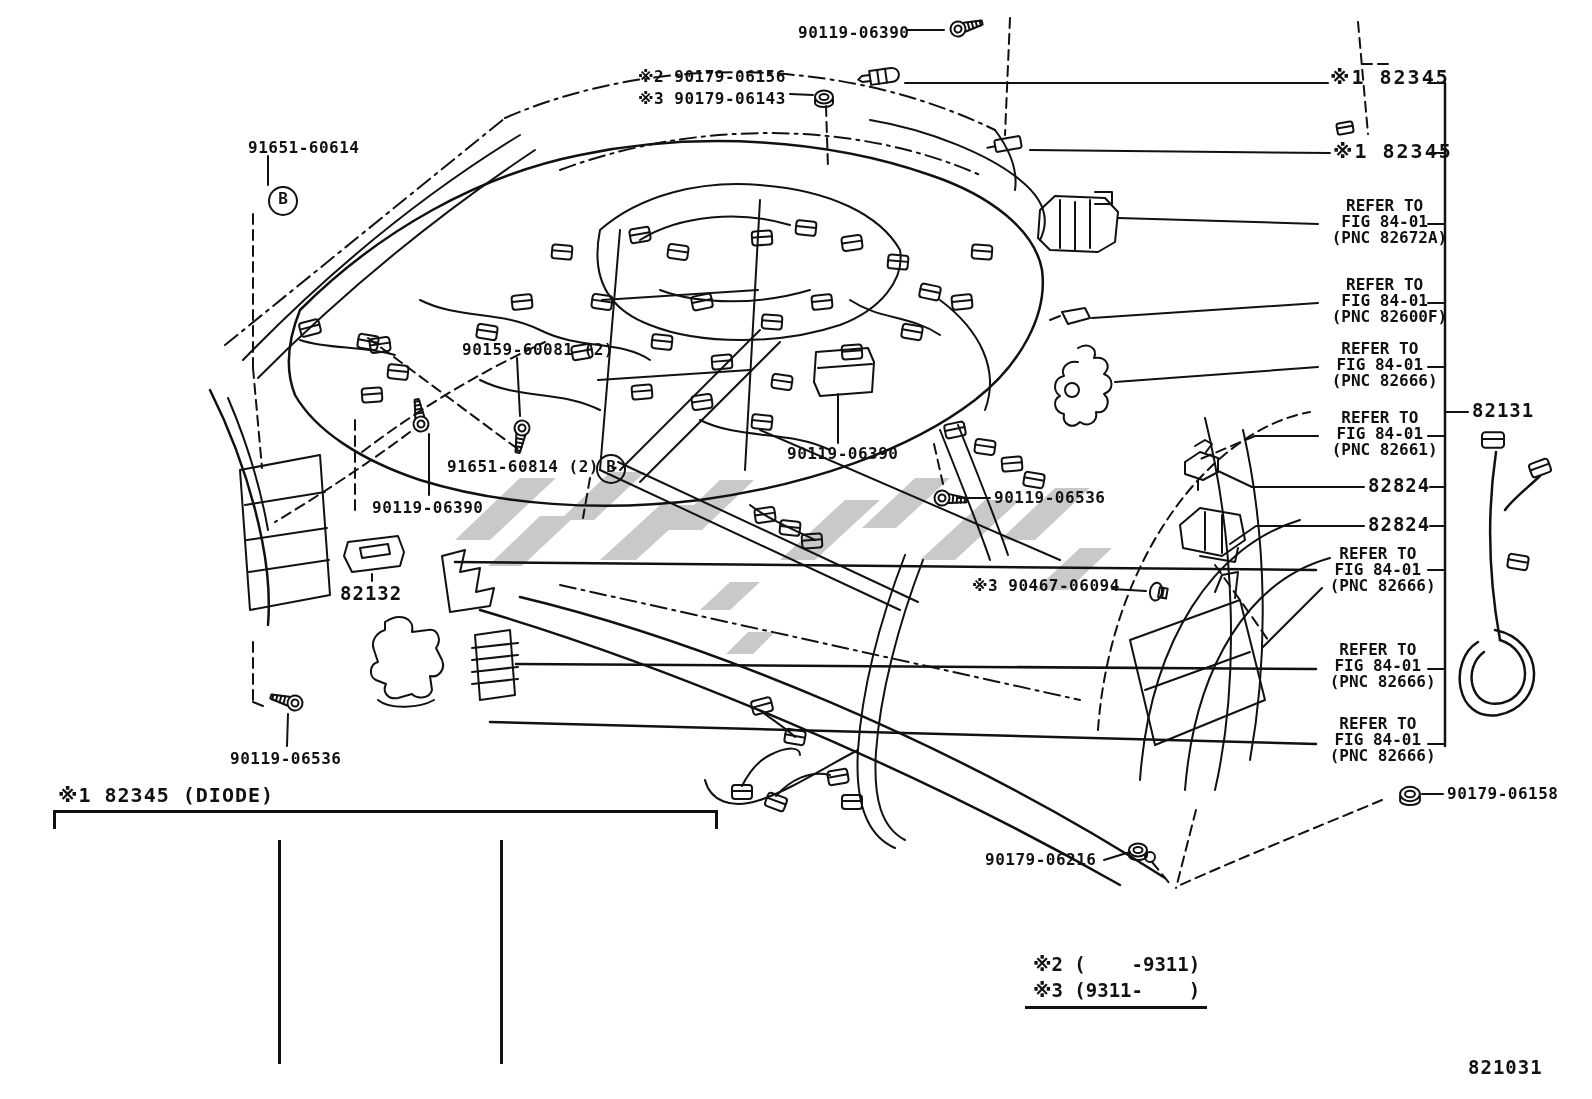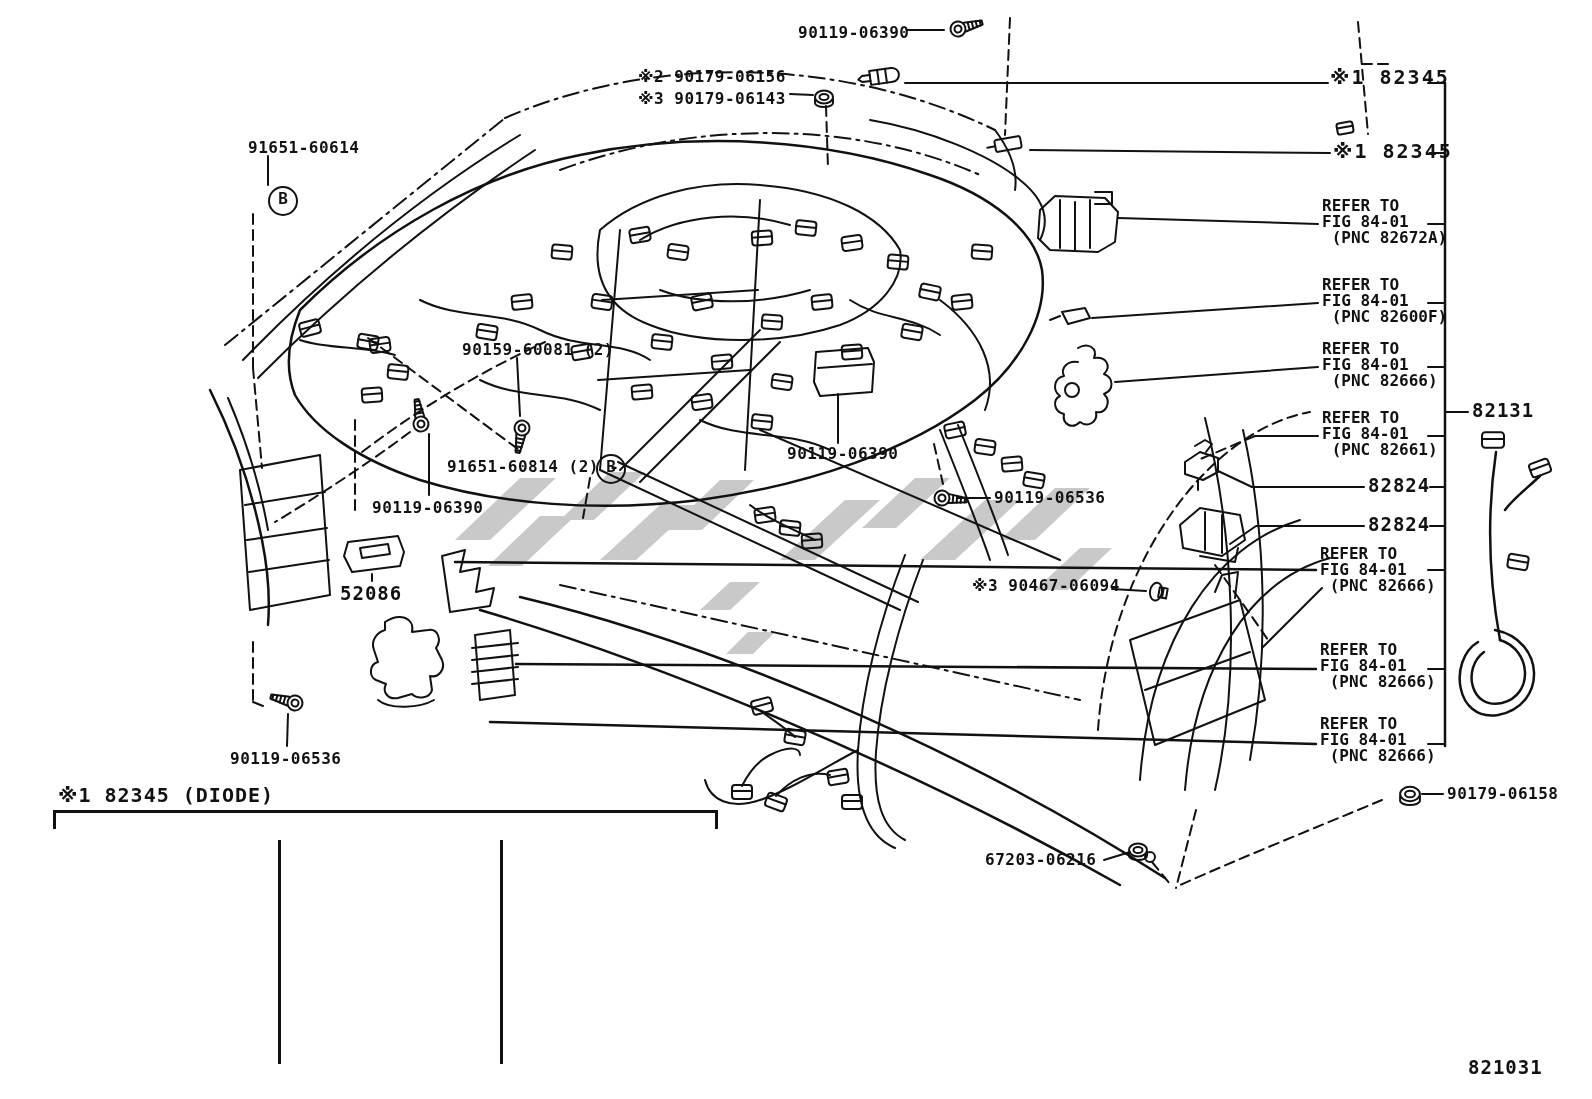--- a/index.html
+++ b/index.html
@@ -1,21 +1,21 @@
 <!DOCTYPE html>
 <html><head>
 <meta charset="utf-8">
 <style>
   html,body{margin:0;padding:0;background:#ffffff;}
   .canvas{position:relative;width:1592px;height:1099px;background:#ffffff;overflow:hidden;
           font-family:"DejaVu Sans Mono","DejaVu Sans",monospace;color:#111;}
   svg.art{position:absolute;left:0;top:0;}
   svg.art *{vector-effect:non-scaling-stroke;}
   .lbl{position:absolute;font:700 16px/1.1 "DejaVu Sans Mono","DejaVu Sans",monospace;
-       color:#111;white-space:pre;letter-spacing:.5px;}
+       color:#111;white-space:pre;letter-spacing:.5px;text-align:center;}
   .lbl.md{font-size:19px;letter-spacing:1px;}
   .lbl.lg{font-size:20px;letter-spacing:2px;}
   .lbl.refer{font-size:16px;line-height:16px;letter-spacing:0;}
   .lbl.circ{width:26px;height:26px;border:2.5px solid #111;border-radius:50%;
             text-align:center;line-height:22px;font-size:16px;letter-spacing:0;}
   .diode-panel{position:absolute;left:53px;top:782px;width:668px;height:315px;}
   .diode-heading{position:absolute;left:5px;top:2px;font:700 20px/1.1 "DejaVu Sans Mono","DejaVu Sans",monospace;letter-spacing:1px;white-space:pre;}
   .diode-rule{position:absolute;left:0;top:28px;width:665px;height:3px;background:#111;}
   .diode-rule .tick{position:absolute;top:0;width:3px;height:19px;background:#111;}
   .diode-rule .tick.l{left:0;} .diode-rule .tick.r{right:0;}
@@ -346,36 +346,41 @@
       <div class="lbl refer" style="left: 1320px; top: 716px;">REFER TO
 FIG 84-01
  (PNC 82666)</div>
       <div class="lbl" style="left: 1447px; top: 785px;">90179-06158</div>
       <div class="lbl" style="left: 248px; top: 139px;">91651-60614</div>
       <div class="lbl circ" style="left: 268px; top: 186px;">B</div>
       <div class="lbl" style="left: 462px; top: 341px;">90159-60081 (2)</div>
       <div class="lbl" style="left: 447px; top: 458px;">91651-60814 (2) -</div>
       <div class="lbl circ" style="left: 596px; top: 454px;">B</div>
       <div class="lbl" style="left: 372px; top: 499px;">90119-06390</div>
-      <div class="lbl md" style="left: 340px; top: 583px;">52086</div>
+      <div class="lbl md" style="left: 340px; top: 583px;">82132</div>
       <div class="lbl" style="left: 787px; top: 445px;">90119-06390</div>
       <div class="lbl" style="left: 994px; top: 489px;">90119-06536</div>
       <div class="lbl" style="left: 972px; top: 577px;">※3 90467-06094</div>
       <div class="lbl" style="left: 230px; top: 750px;">90119-06536</div>
-      <div class="lbl" style="left: 985px; top: 851px;">67203-06216</div>
+      <div class="lbl" style="left: 985px; top: 851px;">90179-06216</div>
     </div>
 
   <div class="diode-panel">
     <div class="diode-heading">※1 82345 (DIODE)</div>
     <div class="diode-rule">
         <i class="tick l"></i>
         <i class="tick r"></i>
       </div>
     <div class="vdiv" style="left:225px"></div>
     <div class="vdiv" style="left:447px"></div>
 
 
 
   </div>
 
+  <div class="notes-block">
+    <div class="note-line">※2 (    -9311)</div>
+    <div class="note-line">※3 (9311-    )</div>
+    <div class="note-underline"></div>
+  </div>
 
   <div class="fig-num">821031</div>
 </div>
 
 </body></html>

